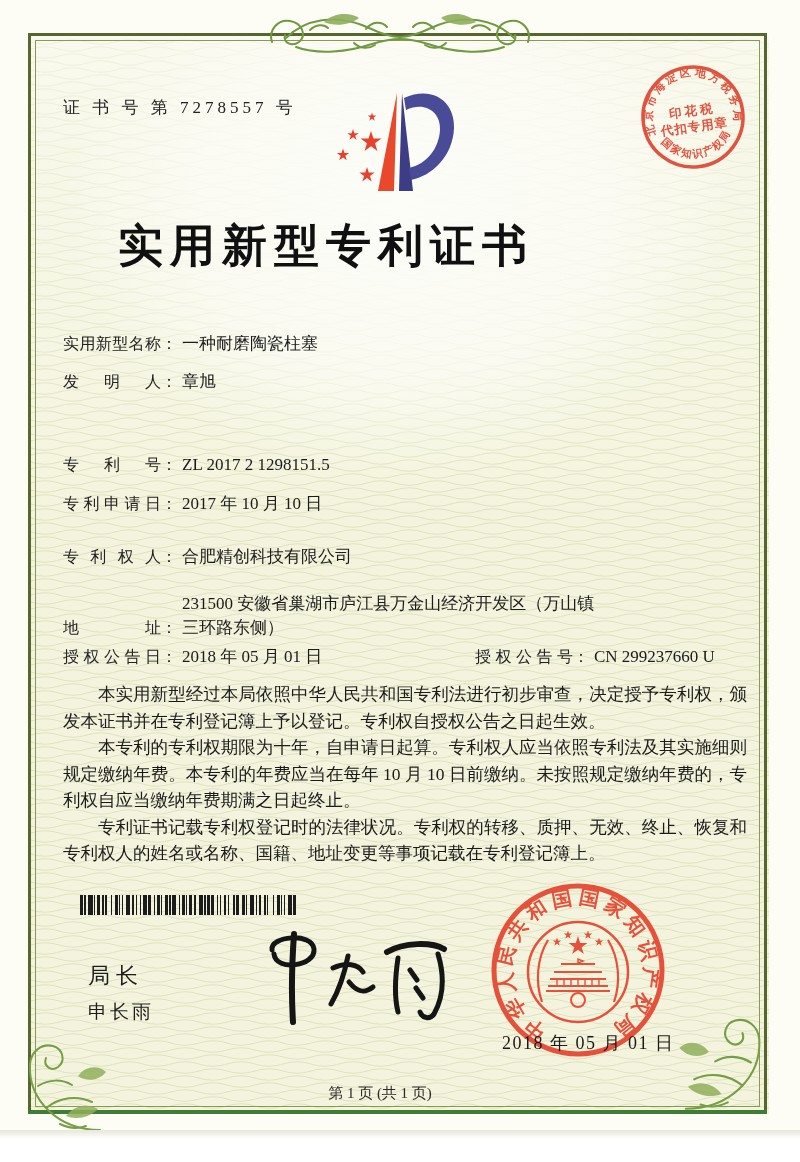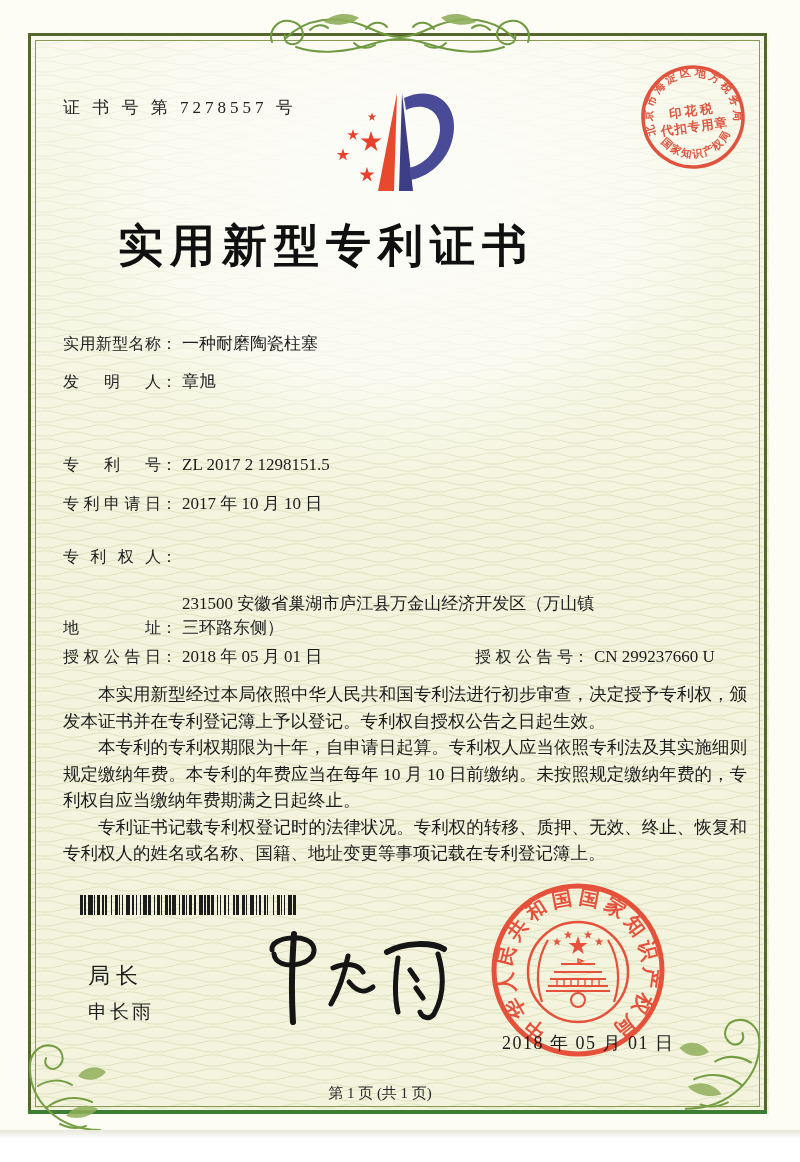--- a/index.html
+++ b/index.html
@@ -289,20 +289,21 @@
     <span class="val">ZL 2017 2 1298151.5</span>
   </div>
   <div class="row" style="top:492px">
     <span class="lbl">专利申请日</span>
       <span class="colon">：</span>
     <span class="val">2017 年 10 月 10 日</span>
   </div>
   <div class="row" style="top:545px">
     <span class="lbl">专利权人</span>
       <span class="colon">：</span>
+    <span class="val">合肥精创科技有限公司</span>
   </div>
   <div class="row" style="top:592px">
     <span class="lbl">地址</span>
       <span class="colon">：</span>
     <span class="val">
       <span>231500 安徽省巢湖市庐江县万金山经济开发区（万山镇</span><br>
       <span>三环路东侧）</span>
     </span>
   </div>
   <div class="row grant" style="top:645px">

